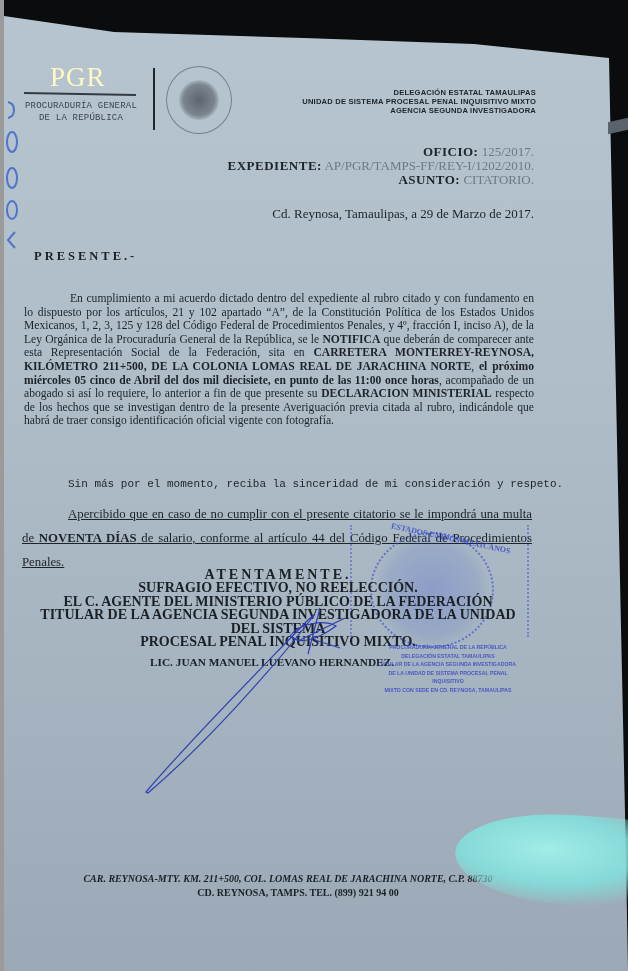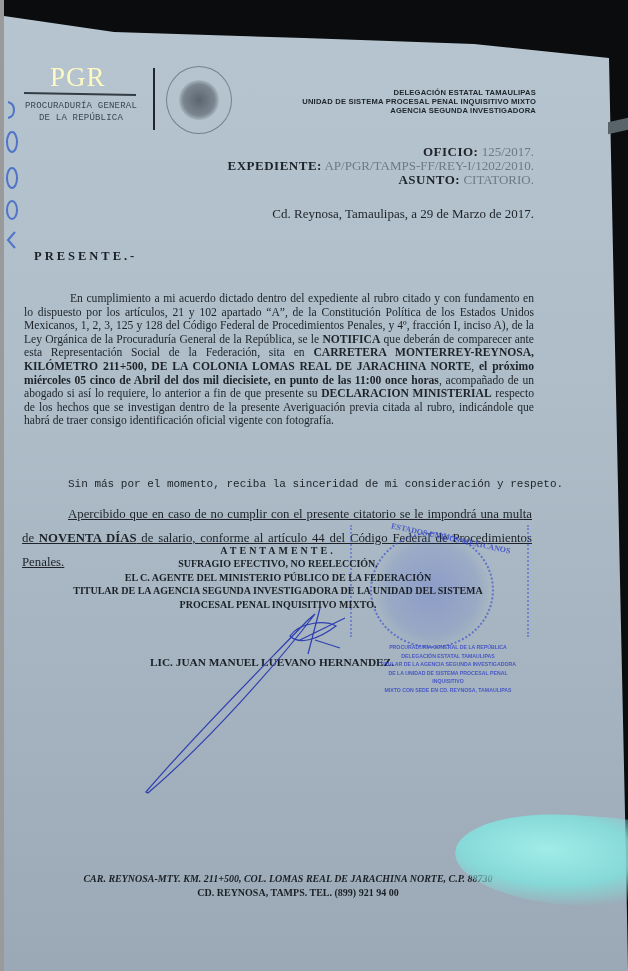--- a/index.html
+++ b/index.html
@@ -53,22 +53,22 @@
       color: #1d2329; text-align: justify;
     }
     .body-text .indent { display: inline-block; width: 46px; }
     .closing { left: 68px; top: 478px; font-size: 11px; color: #1d2329; font-family: Liberation Mono, monospace; }
     .warning {
       left: 22px; top: 502px; width: 510px; font-size: 12.8px; line-height: 24px;
       color: #1d2329; text-decoration: underline; text-align: justify;
     }
     .warning .indent { display: inline-block; width: 46px; }
     .sign-block {
-      left: 28px; top: 544px; width: 500px; text-align: center;
-      font-size: 10px; font-weight: bold; line-height: 13.4px; color: #1a2026;
+      left: 28px; top: 568px; width: 500px; text-align: center;
+      font-size: 14px; font-weight: bold; line-height: 13.4px; color: #1a2026;
     }
     .sign-block .atentamente { letter-spacing: 3px; }
     .signer { left: 150px; top: 656px; font-size: 11.3px; font-weight: bold; color: #1a2026; }
     .stamp-seal {
       left: 370px; top: 532px; width: 120px; height: 112px; border-radius: 50%;
       border: 2px dotted rgba(50,70,210,0.6);
       background: radial-gradient(circle, rgba(60,80,220,0.25) 0%, rgba(60,80,220,0.12) 55%, rgba(60,80,220,0) 70%);
     }
     .stamp-seal-text { left: 390px; top: 534px; font-size: 8px; color: rgba(45,60,200,0.75); transform: rotate(12deg); font-weight: bold; }
     .stamp-frame { left: 350px; top: 525px; width: 175px; height: 112px; border-left: 2px dotted rgba(50,70,210,0.45); border-right: 2px dotted rgba(50,70,210,0.45); }

